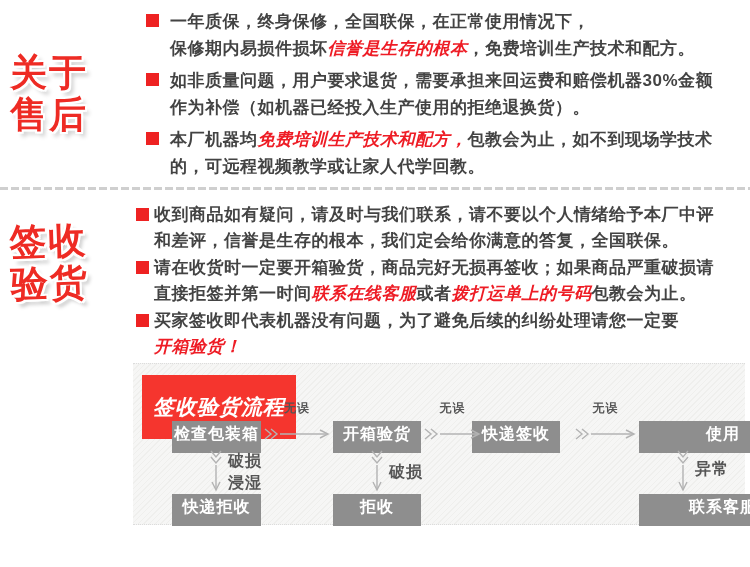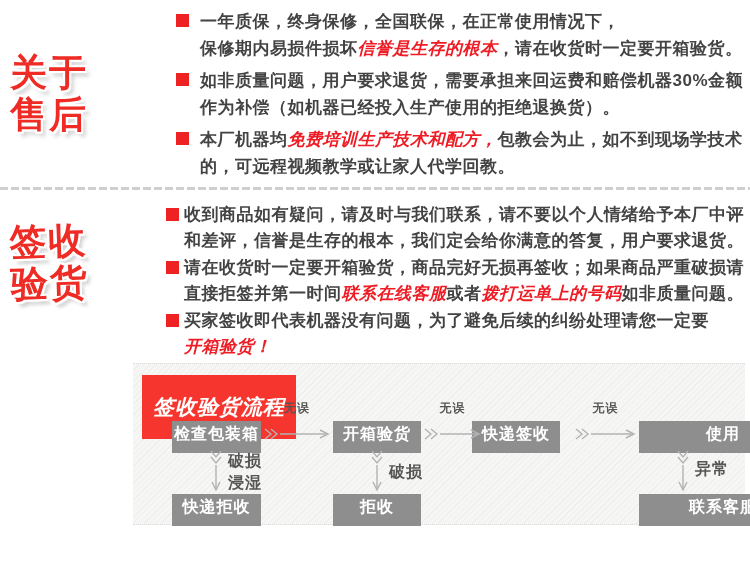--- a/index.html
+++ b/index.html
@@ -14,21 +14,21 @@
     font-size:37px;line-height:42px;letter-spacing:2px;
     color:#ee2b24;white-space:pre-line;
     text-shadow:
       -2px -2px 0 #fff, 2px -2px 0 #fff, -2px 2px 0 #fff, 2px 2px 0 #fff,
       0 -2px 0 #fff, 0 2px 0 #fff, -2px 0 0 #fff, 2px 0 0 #fff,
       4px 5px 4px #c9c9c9;
   }
   .title-1{top:52px;}
   .title-2{top:220px;transform:rotate(-2deg);}
   
-  .content{position:absolute;margin-left:30px;}
+  .content{position:absolute;}
   .content-1{left:146px;top:8px;}
   .content-2{left:136px;top:202px;}
   .bullet{display:flex;align-items:flex-start;}
   .content-1 .bullet{margin-bottom:5px;}
   .content-2 .bullet{margin-bottom:1px;}
   .sq{
     flex:0 0 auto;width:13px;height:13px;background:#ee2222;margin-top:6px;
   }
   .content-1 .sq{margin-right:11px;}
   .content-2 .sq{margin-right:5px;}
@@ -92,21 +92,21 @@
 <body>
 
 <div class="page">
 
   <div class="side-title title-1">关于
 售后</div>
   <div class="content content-1">
     <div class="bullet">
       <span class="sq"></span>
       <div class="btext"><span class="seg-normal">一年质保，终身保修，全国联保，在正常使用情况下，
-保修期内易损件损坏</span><span class="seg-red">信誉是生存的根本</span><span class="seg-normal">，请在收货时一定要开箱验货。</span></div>
+保修期内易损件损坏</span><span class="seg-red">信誉是生存的根本</span><span class="seg-normal">，免费培训生产技术和配方。</span></div>
     </div>
     <div class="bullet">
       <span class="sq"></span>
       <div class="btext"><span class="seg-normal">如非质量问题，用户要求退货，需要承担来回运费和赔偿机器30%金额
 作为补偿（如机器已经投入生产使用的拒绝退换货）。</span></div>
     </div>
     <div class="bullet">
       <span class="sq"></span>
       <div class="btext"><span class="seg-normal">本厂机器均</span><span class="seg-red">免费培训生产技术和配方，</span><span class="seg-normal">包教会为止，如不到现场学技术
 的，可远程视频教学或让家人代学回教。</span></div>
@@ -114,26 +114,26 @@
   </div>
 
   <div class="sep"></div>
 
   <div class="side-title title-2">签收
 验货</div>
   <div class="content content-2">
     <div class="bullet">
       <span class="sq"></span>
       <div class="btext"><span class="seg-normal">收到商品如有疑问，请及时与我们联系，请不要以个人情绪给予本厂中评
-和差评，信誉是生存的根本，我们定会给你满意的答复，用户要求退货。</span></div>
+和差评，信誉是生存的根本，我们定会给你满意的答复，全国联保。</span></div>
     </div>
     <div class="bullet">
       <span class="sq"></span>
       <div class="btext"><span class="seg-normal">请在收货时一定要开箱验货，商品完好无损再签收；如果商品严重破损请
-直接拒签并第一时间</span><span class="seg-red">联系在线客服</span><span class="seg-normal">或者</span><span class="seg-red">拨打运单上的号码</span><span class="seg-normal">如非质量问题。</span></div>
+直接拒签并第一时间</span><span class="seg-red">联系在线客服</span><span class="seg-normal">或者</span><span class="seg-red">拨打运单上的号码</span><span class="seg-normal">包教会为止。</span></div>
     </div>
     <div class="bullet">
       <span class="sq"></span>
       <div class="btext"><span class="seg-normal">买家签收即代表机器没有问题，为了避免后续的纠纷处理请您一定要
 </span><span class="seg-red">开箱验货！</span></div>
     </div>
   </div>
 
   <div class="flow-panel">
     <div class="flow-header">签收验货流程</div>

